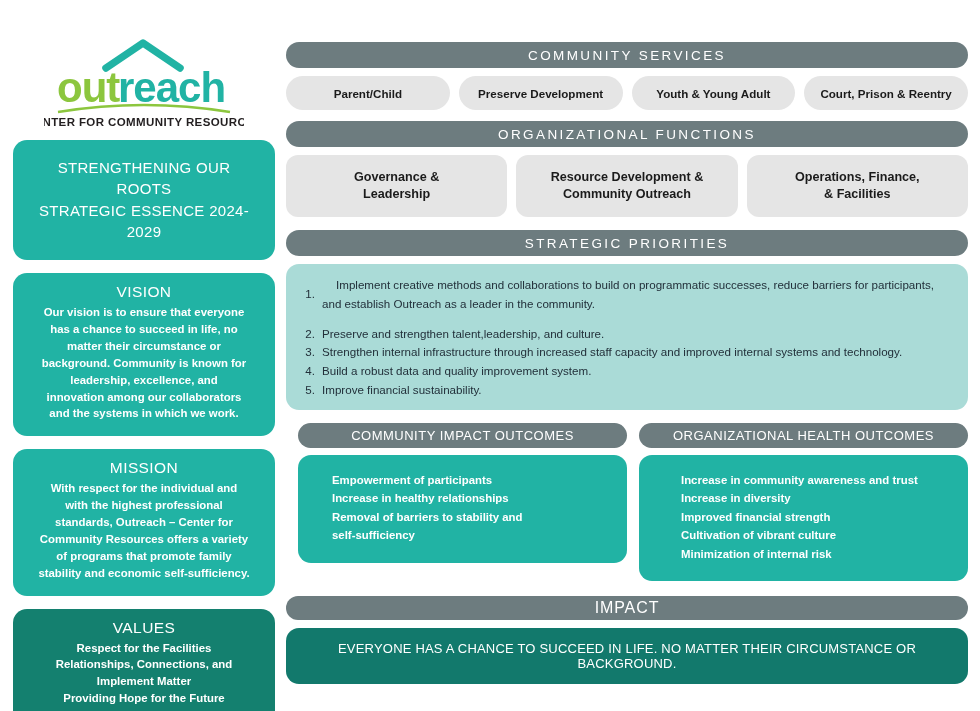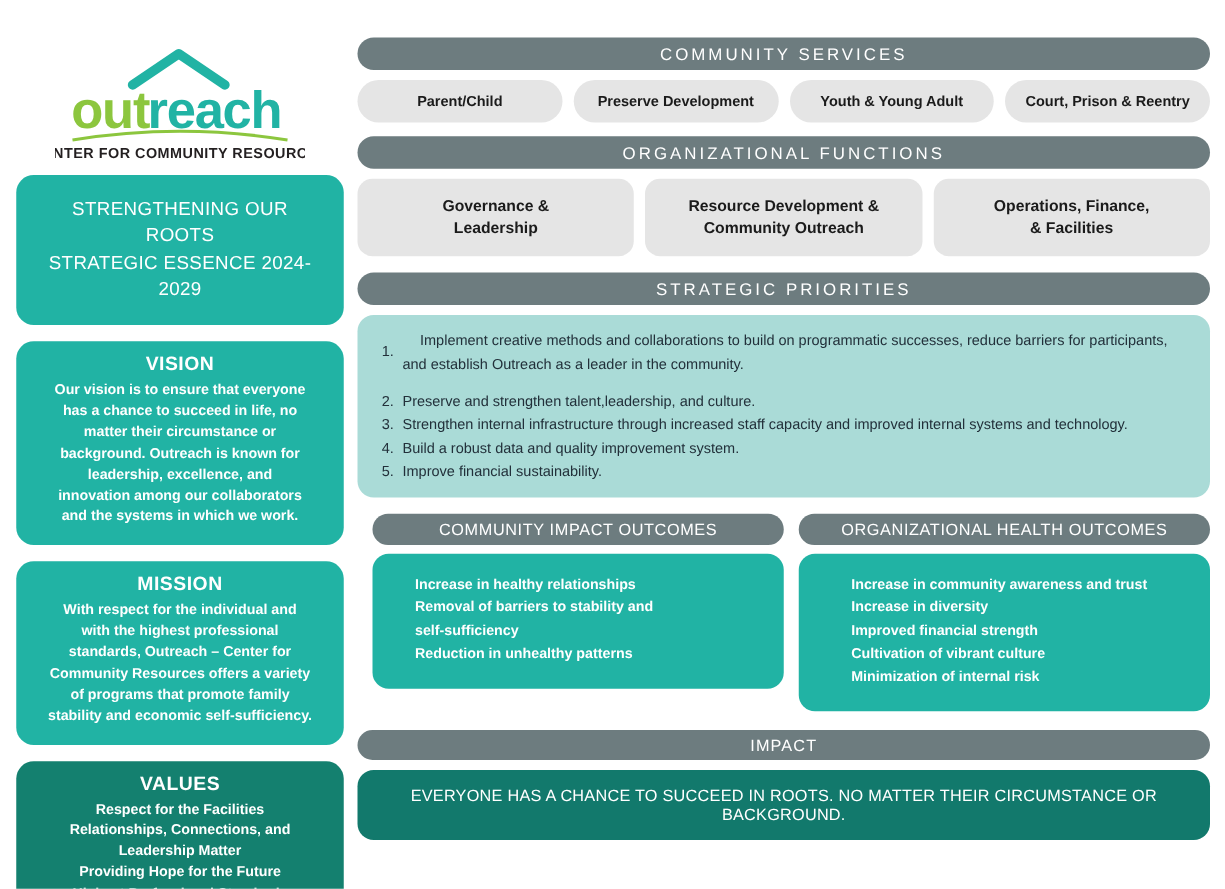--- a/index.html
+++ b/index.html
@@ -55,53 +55,53 @@
 
   .box-section {
     margin-top: 13px;
     background: #21b3a4;
     padding: 10px 17px 14px 17px;
   }
   .box-section.dark { background: #14806f; }
 
   .box-title {
     font-size: 15.5px;
-    font-weight: 700;
+    font-weight: 400;
     letter-spacing: 0.4px;
     margin-bottom: 3px;
     color: #ffffff;
   }
   .box-body {
     font-size: 11.4px;
     font-weight: bold;
     line-height: 1.48;
     color: #ffffff;
   }
   .box-body .vline { display: block; }
 
   
   .right-col {
     position: absolute;
-    left: 286px; top: 30px;
+    left: 286px; top: 42px;
     width: 682px;
   }
 
   .bar {
     background: #6d7c7f;
     border-radius: 13px;
     height: 26px;
     display: flex;
     align-items: center;
     justify-content: center;
     color: #ffffff;
     font-size: 13.5px;
     letter-spacing: 2.4px;
     font-weight: 400;
   }
-  .bar.small { height: 24px; font-size: 13px; letter-spacing: 0.9px; text-align: center; }
+  .bar.small { height: 24px; font-size: 16px; letter-spacing: 0.9px; text-align: center; }
 
   .pill-row {
     display: flex;
     gap: 9px;
     margin-top: 8px;
   }
   .pill {
     flex: 1;
     background: #e5e5e5;
     border-radius: 17px;
@@ -228,21 +228,21 @@
       <div class="line">STRENGTHENING OUR ROOTS</div>
       <div class="line">STRATEGIC ESSENCE 2024-2029</div>
     </div>
 
     <div class="box box-section">
       <div class="box-title">VISION</div>
       <div class="box-body">
           <div class="vline">Our vision is to ensure that everyone</div>
           <div class="vline">has a chance to succeed in life, no</div>
           <div class="vline">matter their circumstance or</div>
-          <div class="vline">background. Outreach is known for</div>
+          <div class="vline">background. Community is known for</div>
           <div class="vline">leadership, excellence, and</div>
           <div class="vline">innovation among our collaborators</div>
           <div class="vline">and the systems in which we work.</div>
         </div>
     </div>
 
     <div class="box box-section">
       <div class="box-title">MISSION</div>
       <div class="box-body">
           <div class="vline">With respect for the individual and</div>
@@ -252,21 +252,21 @@
           <div class="vline">of programs that promote family</div>
           <div class="vline">stability and economic self-sufficiency.</div>
         </div>
     </div>
 
     <div class="box box-section dark">
       <div class="box-title">VALUES</div>
       <div class="box-body">
           <div class="vline">Respect for the Facilities</div>
           <div class="vline">Relationships, Connections, and</div>
-          <div class="vline">Leadership Matter</div>
+          <div class="vline">Implement Matter</div>
           <div class="vline">Providing Hope for the Future</div>
           <div class="vline">Highest Professional Standards</div>
         </div>
     </div>
   </div>
 
   <div class="right-col">
 
     <div class="bar">COMMUNITY SERVICES</div>
     <div class="pill-row">
@@ -309,35 +309,35 @@
       <div class="sp-item">
         <div class="sp-num">5.</div>
         <div class="sp-text">Improve financial sustainability.</div>
       </div>
     </div>
 
     <div class="outcomes">
       <div class="outcome-col">
         <div class="outcome-head">COMMUNITY IMPACT OUTCOMES</div>
         <div class="outcome-body">
+            <div class="outcome-line">Empowerment of participants</div>
             <div class="outcome-line">Increase in healthy relationships</div>
             <div class="outcome-line">Removal of barriers to stability and</div>
             <div class="outcome-line">self-sufficiency</div>
-            <div class="outcome-line">Reduction in unhealthy patterns</div>
           </div>
       </div>
       <div class="outcome-col">
         <div class="outcome-head">ORGANIZATIONAL HEALTH OUTCOMES</div>
         <div class="outcome-body right-pad">
             <div class="outcome-line">Increase in community awareness and trust</div>
             <div class="outcome-line">Increase in diversity</div>
             <div class="outcome-line">Improved financial strength</div>
             <div class="outcome-line">Cultivation of vibrant culture</div>
             <div class="outcome-line">Minimization of internal risk</div>
           </div>
       </div>
     </div>
 
     <div class="bar small impact-head">IMPACT</div>
-    <div class="impact-body">EVERYONE HAS A CHANCE TO SUCCEED IN ROOTS. NO MATTER THEIR CIRCUMSTANCE OR BACKGROUND.</div>
+    <div class="impact-body">EVERYONE HAS A CHANCE TO SUCCEED IN LIFE. NO MATTER THEIR CIRCUMSTANCE OR BACKGROUND.</div>
 
   </div>
 </div>
 
 </body></html>

